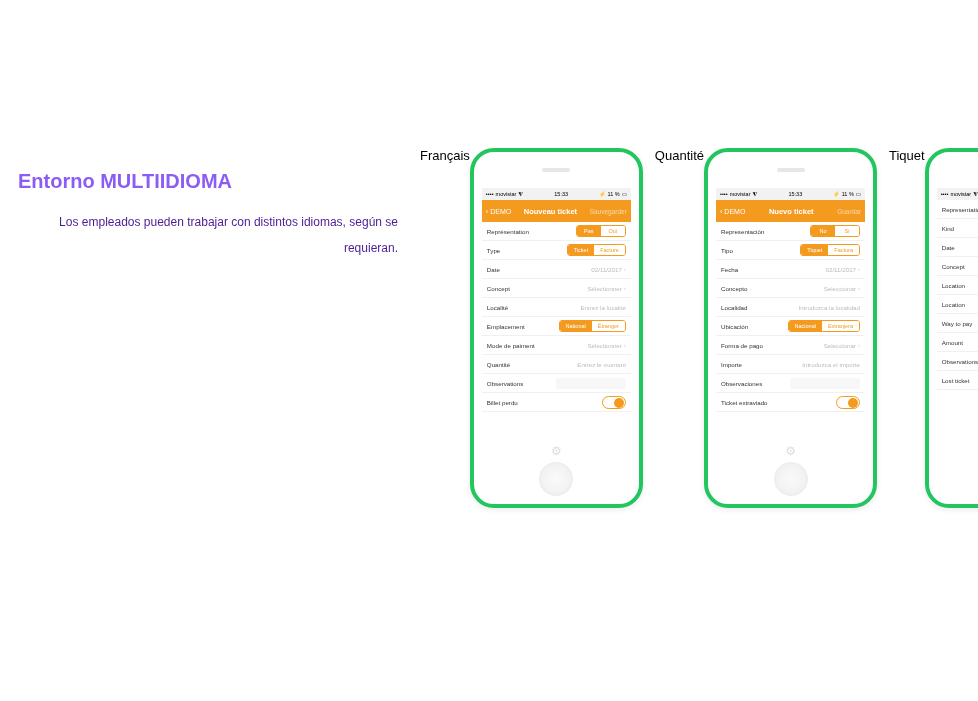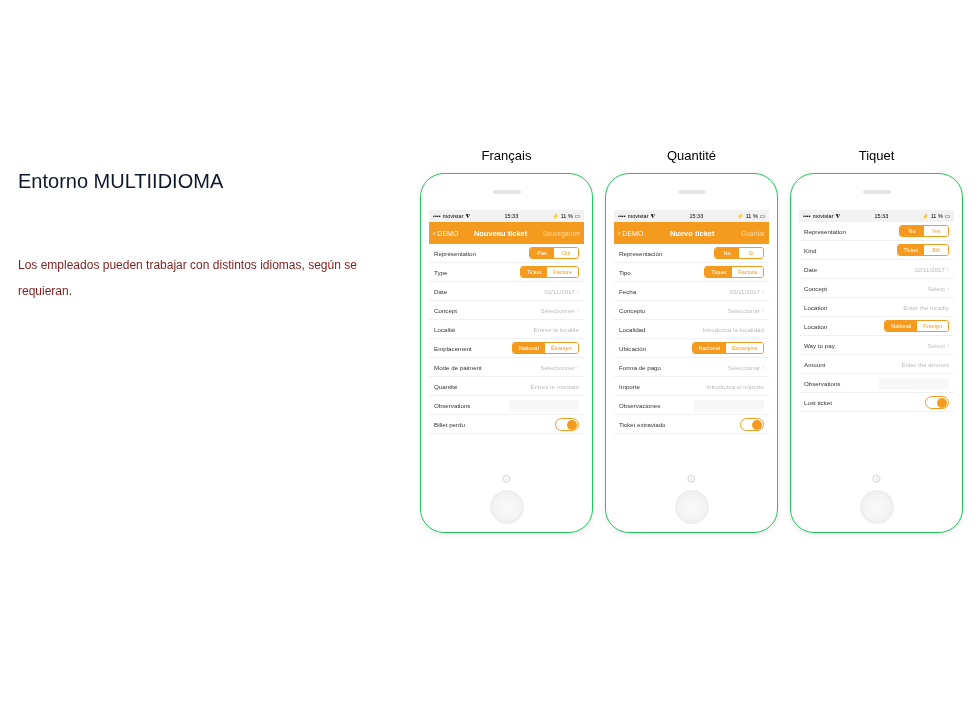--- a/index.html
+++ b/index.html
@@ -12,52 +12,52 @@
     overflow: hidden;
   }
   .text-panel {
     position: absolute;
     left: 18px;
     top: 170px;
     width: 380px;
   }
   .title {
     font-size: 20px;
-    font-weight: normal;
-    color: #0f172a;
-    margin-bottom: 59px;
+    font-weight: bold;
+    color: #8b5cf6;
+    margin-bottom: 16px;
   }
   .para {
     font-size: 12px;
-    color: #7f1d1d;
+    color: #4c1d95;
     line-height: 2.2;
     margin-bottom: 30px;
+    text-align: right;
   }
   .phones {
     position: absolute;
     left: 420px;
     top: 148px;
     display: flex;
     gap: 12px;
   }
   .phone-col {
     display: flex;
-    flex-direction: column;
-    align-items: center;
+    flex-direction: row;
   }
   .lang-label {
     font-size: 13px;
     color: #000;
     margin-bottom: 10px;
   }
   .phone {
     width: 173px;
     height: 360px;
     background: #fff;
-    border: 1px solid #22c55e;
+    border: 4px solid #22c55e;
     border-radius: 24px;
     box-shadow: 0 2px 6px rgba(0,0,0,0.08);
     position: relative;
     padding: 36px 8px 50px 8px;
   }
   .speaker {
     position: absolute;
     top: 16px;
     left: 50%;
     transform: translateX(-50%);

